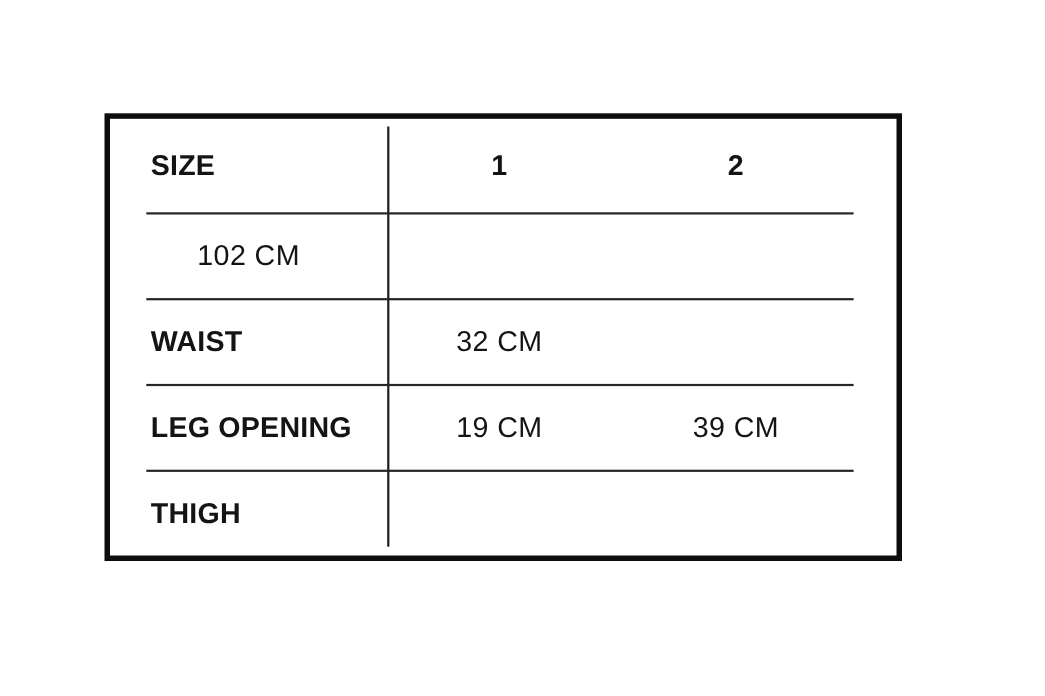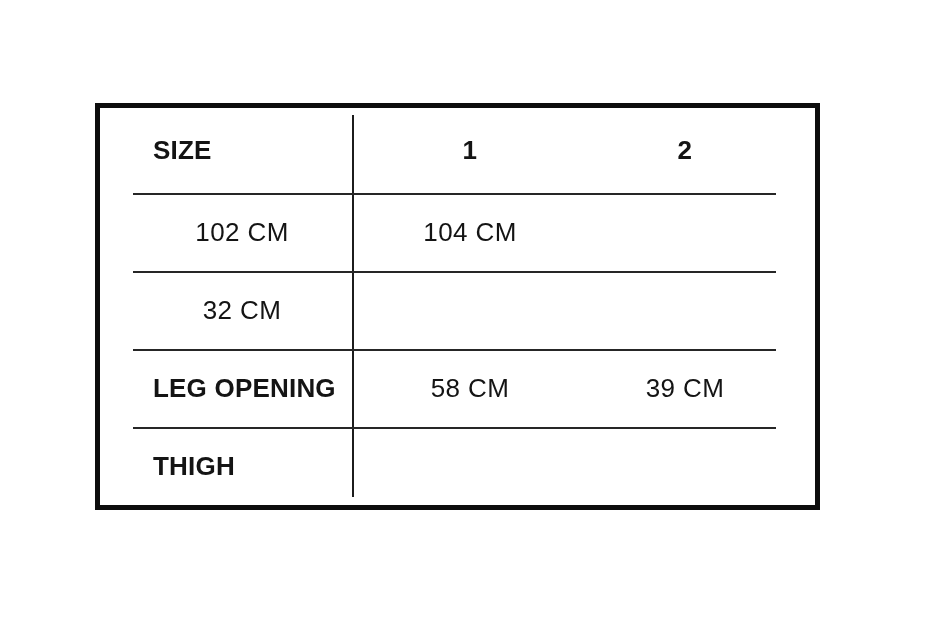--- a/index.html
+++ b/index.html
@@ -48,21 +48,20 @@
   .hline.h0 { top: 85px; }
   .hline.h1 { top: 163px; }
   .hline.h2 { top: 241px; }
   .hline.h3 { top: 319px; }
 
   .grid {
     position: absolute;
     inset: 0;
     display: grid;
     grid-template-rows: 85px 78px 78px 78px 78px;
-    padding-left: 16px;
   }
   .row {
     display: grid;
     grid-template-columns: 252px 204px 226px;
   }
   .cell {
     display: flex;
     align-items: center;
     justify-content: center;
     color: #141414;
@@ -92,30 +91,30 @@
     <div class="grid">
 
       <div class="row">
         <div class="cell label">SIZE</div>
         <div class="cell head">1</div>
         <div class="cell head">2</div>
       </div>
 
       <div class="row">
         <div class="cell value">102 CM</div>
-        <div class="cell value">104 CM</div>
       </div>
 
       <div class="row">
+        <div class="cell label">WAIST</div>
         <div class="cell value">32 CM</div>
       </div>
 
       <div class="row">
         <div class="cell label">LEG OPENING</div>
-        <div class="cell value">58 CM</div>
+        <div class="cell value">19 CM</div>
         <div class="cell value">39 CM</div>
       </div>
 
       <div class="row">
         <div class="cell label">THIGH</div>
       </div>
     </div>
 
     <div class="vline"></div>
     <div class="hline h0"></div>

